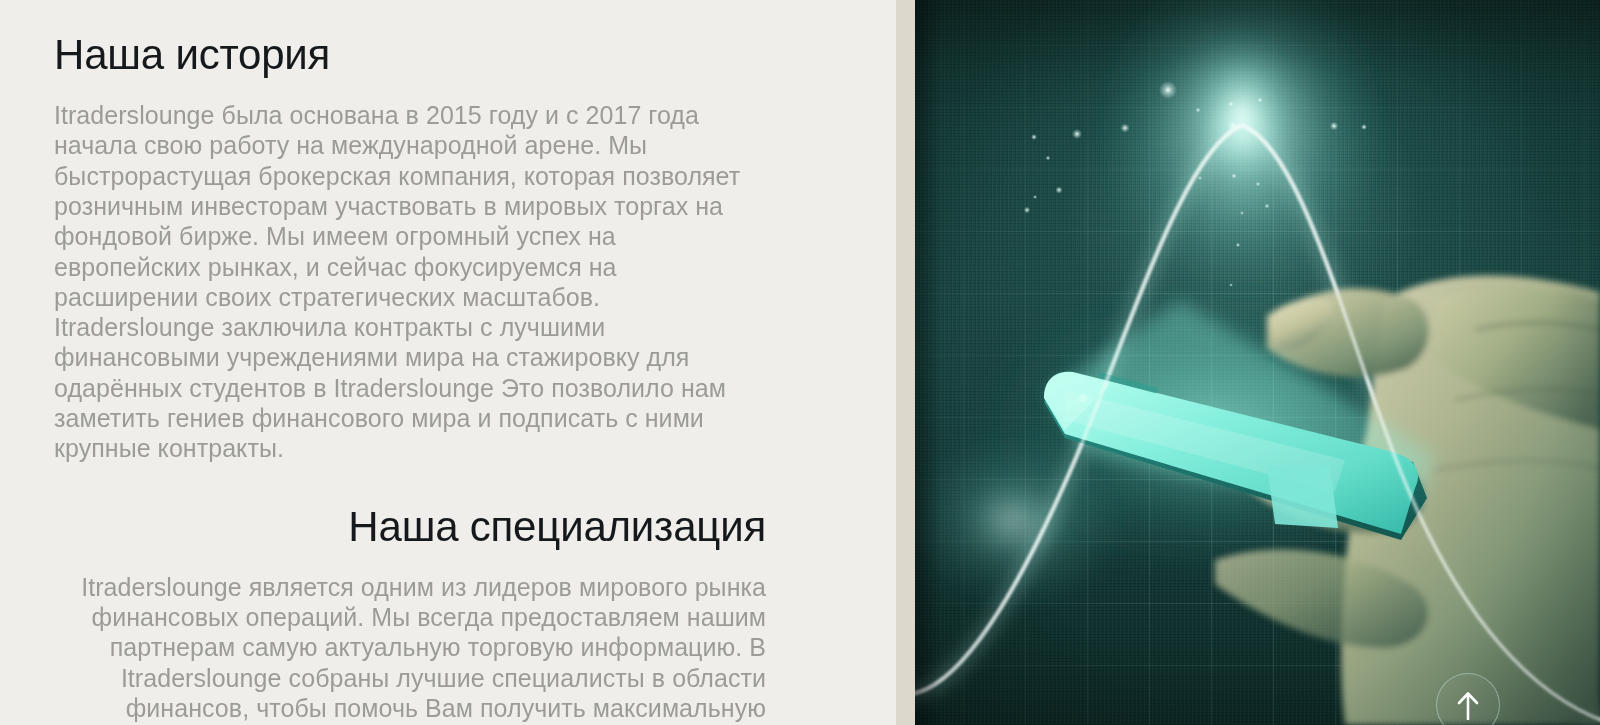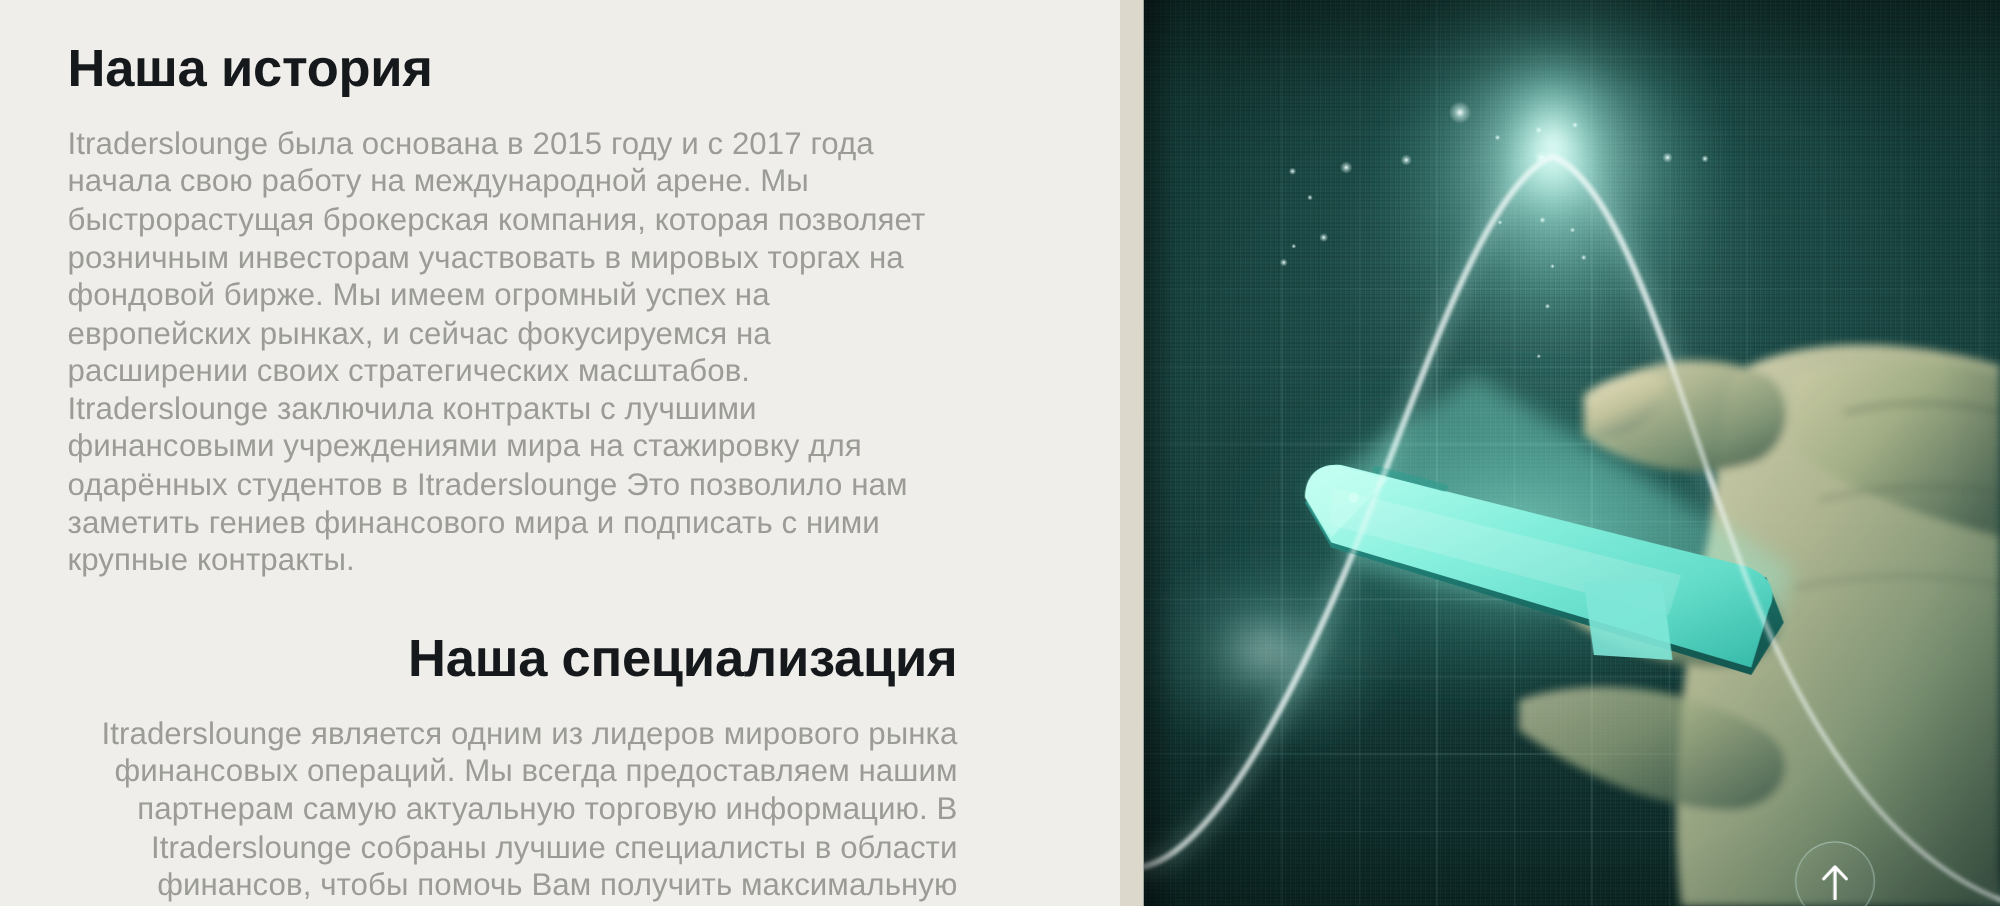--- a/index.html
+++ b/index.html
@@ -23,21 +23,21 @@
     width:896px; height:725px;
     background:#efeeea;
     flex:0 0 896px;
     padding:31px 0 0 54px;
   }
 
   .section { width:712px; }
 
   .section-title {
     font-size:42px;
-    font-weight:700;
+    font-weight:400;
     color:#16191c;
     letter-spacing:-0.2px;
     line-height:1.12;
   }
 
   .section-body {
     margin-top:22px;
     font-size:25px;
     line-height:30.3px;
     color:#9c9c97;

